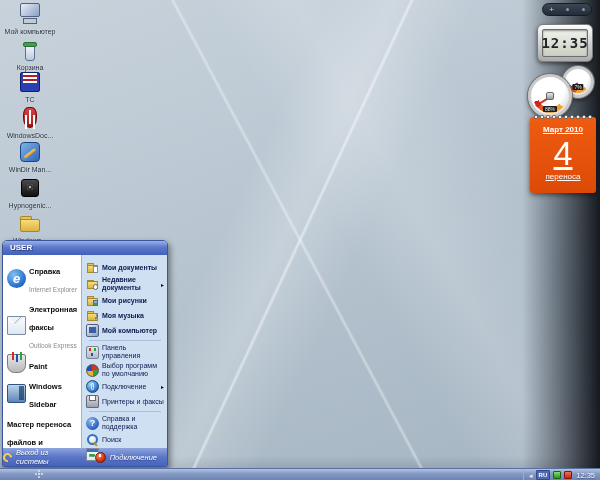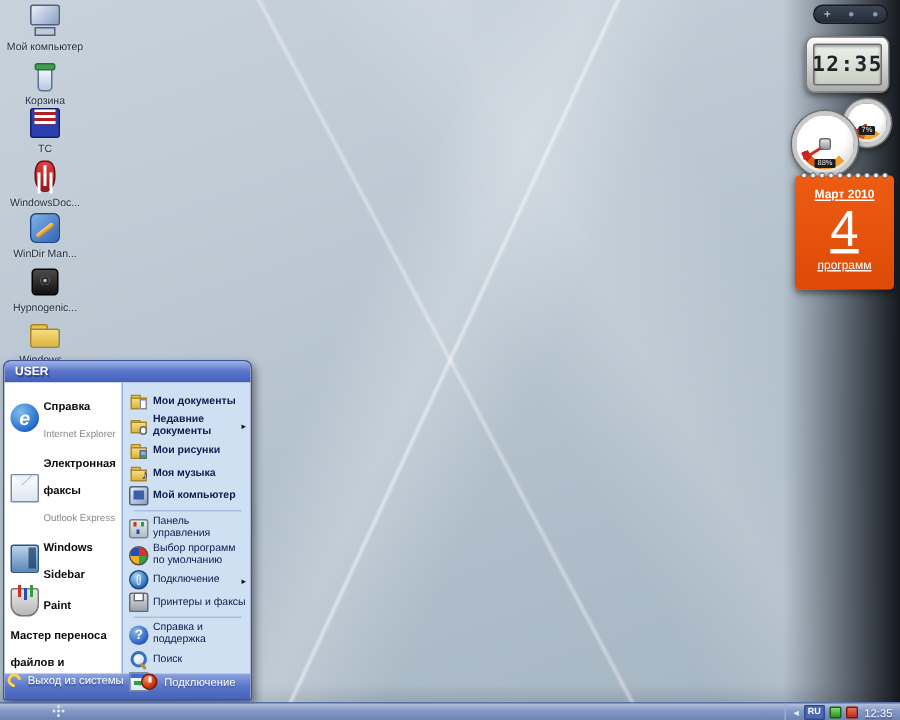--- a/index.html
+++ b/index.html
@@ -125,21 +125,21 @@
   .mi .ic20 { flex:0 0 19px; width:19px; height:19px; position:relative; }
   .mi .ic13 { flex:0 0 13px; width:13px; height:13px; position:relative; }
   .mi .txt { min-width:0; }
   .t1 { font-size:7.5px; line-height:9px; font-weight:bold; color:#0a0a0a; }
   .t2 { font-size:6.5px; line-height:8px; color:#8a8a8a; }
   .rlbl { font-size:7px; line-height:8px; color:#0d1a4f; }
   .g1 .rlbl { font-weight:bold; }
   .sub-arrow { margin-left:auto; font-size:6px; color:#111; }
   .sm-sep-r { border-top:1px solid #a9c0de; margin:2px 4px; }
   .sm-footer { flex:0 0 17px; background:linear-gradient(#8fa5de,#5a76c8 50%,#4763bb);
-    display:flex; align-items:flex-start; justify-content:flex-end; gap:12px; padding-right:10px; }
+    display:flex; align-items:center; justify-content:flex-end; gap:12px; padding-right:10px;font-style:italic; }
   .foot-btn { display:flex; align-items:center; gap:4px; color:#fff; font-size:7.5px; cursor:default;
     text-shadow:0 1px 1px rgba(0,0,40,.4); }
   .ico-logoff { width:9px; height:9px; border-radius:50%; border:2px solid #ffd24a; border-right-color:transparent; transform:rotate(40deg); }
   .ico-power { position:relative; width:11px; height:11px; border-radius:50%;
     background:radial-gradient(circle at 35% 30%, #ff8a5a, #c22808 70%); border:1px solid #7e1800; }
   .ico-power::after { content:""; position:absolute; left:50%; top:15%; width:2px; height:40%; margin-left:-1px; background:#fff; }
 
   
   .mic-ie { background:radial-gradient(circle at 35% 30%, #7fc0f0, #1f63c8 75%); border-radius:50%; }
   .mic-ie::after { content:"e"; position:absolute; inset:0; color:#fff; font-weight:bold; font-style:italic;
@@ -230,21 +230,21 @@
       <div class="g-needle"></div>
       <div class="g-hub"></div>
       <div class="g-val">88%</div>
     </div>
   </div>
 
   <div class="gadget-calendar">
     <div class="spiral"></div>
     <div class="cal-month">Март 2010</div>
     <div class="cal-day">4</div>
-    <div class="cal-week">программ</div>
+    <div class="cal-week">переноса</div>
   </div>
 
   <div class="dico" style="left:2px; top:2px;">
     <span class="ic ic-computer"></span>
     <span class="lbl">Мой компьютер</span>
   </div>
   <div class="dico" style="left:2px; top:38px;">
     <span class="ic ic-bin"></span>
     <span class="lbl">Корзина</span>
   </div>
@@ -278,26 +278,26 @@
           <span class="ic20 mic-ie"></span>
           <span class="txt"><span class="t1">Справка</span>
           <span class="t2">Internet Explorer</span></span>
         </div>
         <div class="mi">
           <span class="ic20 mic-mail"></span>
           <span class="txt"><span class="t1">Электронная факсы</span>
           <span class="t2">Outlook Express</span></span>
         </div>
         <div class="mi">
+          <span class="ic20 mic-paint"></span>
+          <span class="txt"><span class="t1">Paint</span></span>
+        </div>
+        <div class="mi">
           <span class="ic20 mic-sbar"></span>
           <span class="txt"><span class="t1">Windows Sidebar</span></span>
-        </div>
-        <div class="mi">
-          <span class="ic20 mic-paint"></span>
-          <span class="txt"><span class="t1">Paint</span></span>
         </div>
         <div class="mi">
 
           <span class="txt"><span class="t1">Мастер переноса файлов и параметров</span></span>
         </div>
 
       </div>
 
       <div class="sm-right">
         <div class="mi g1">

